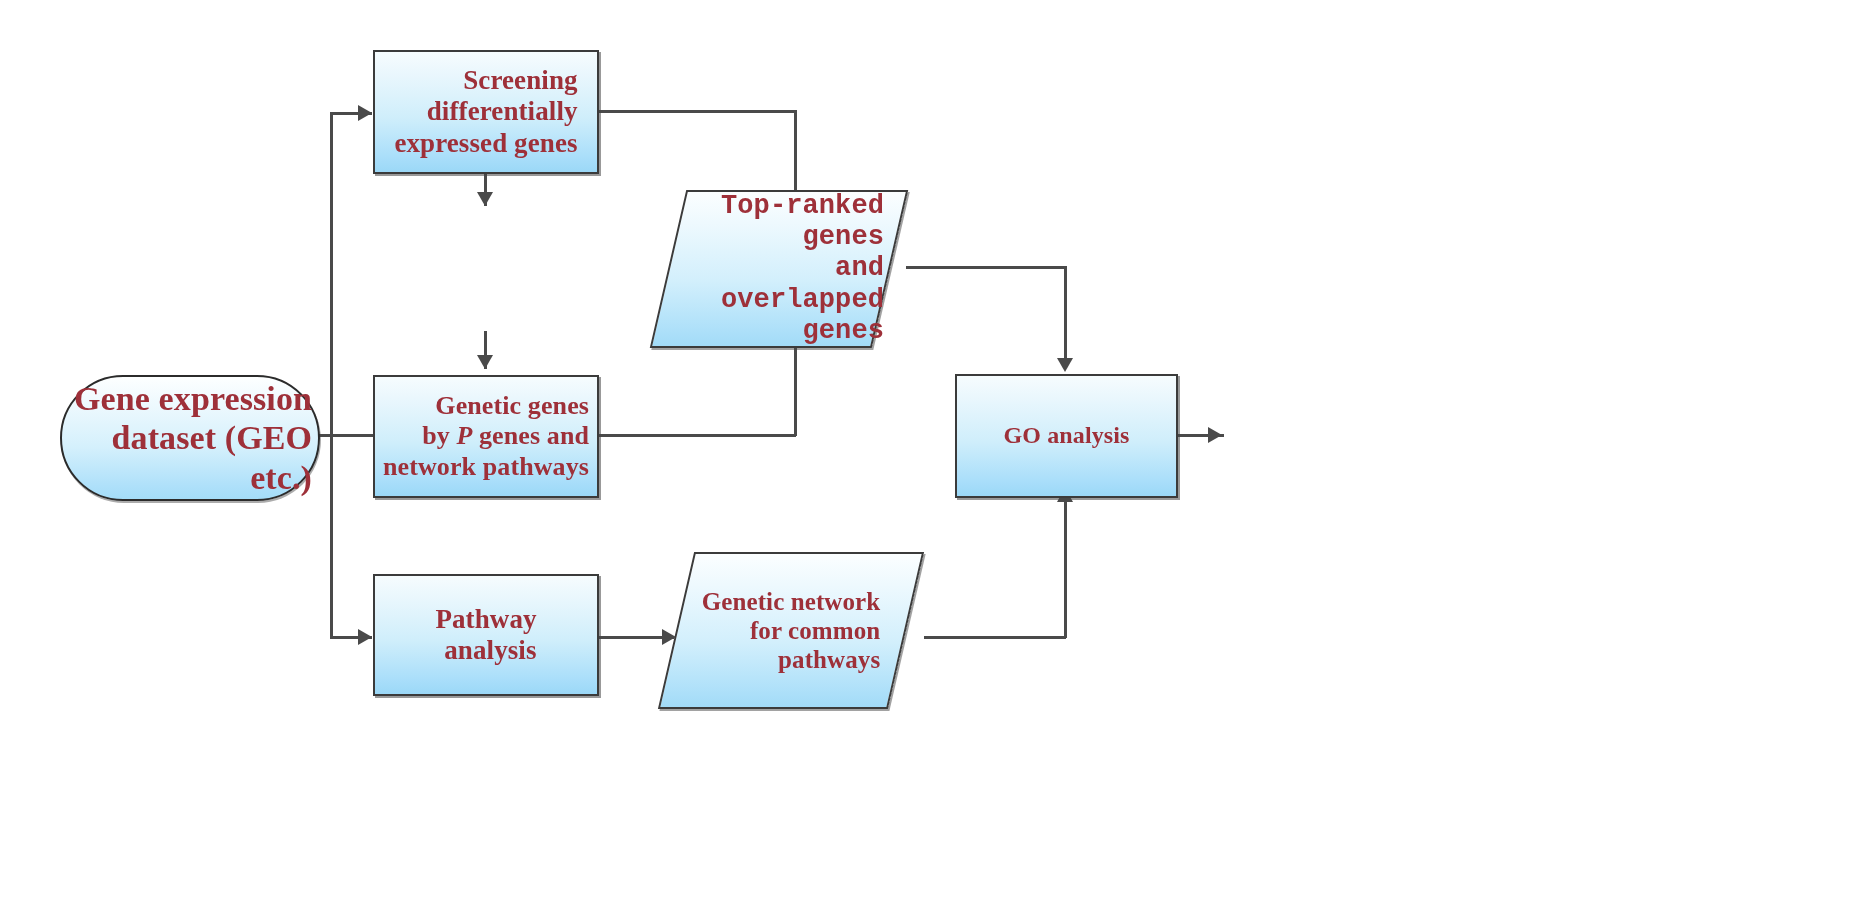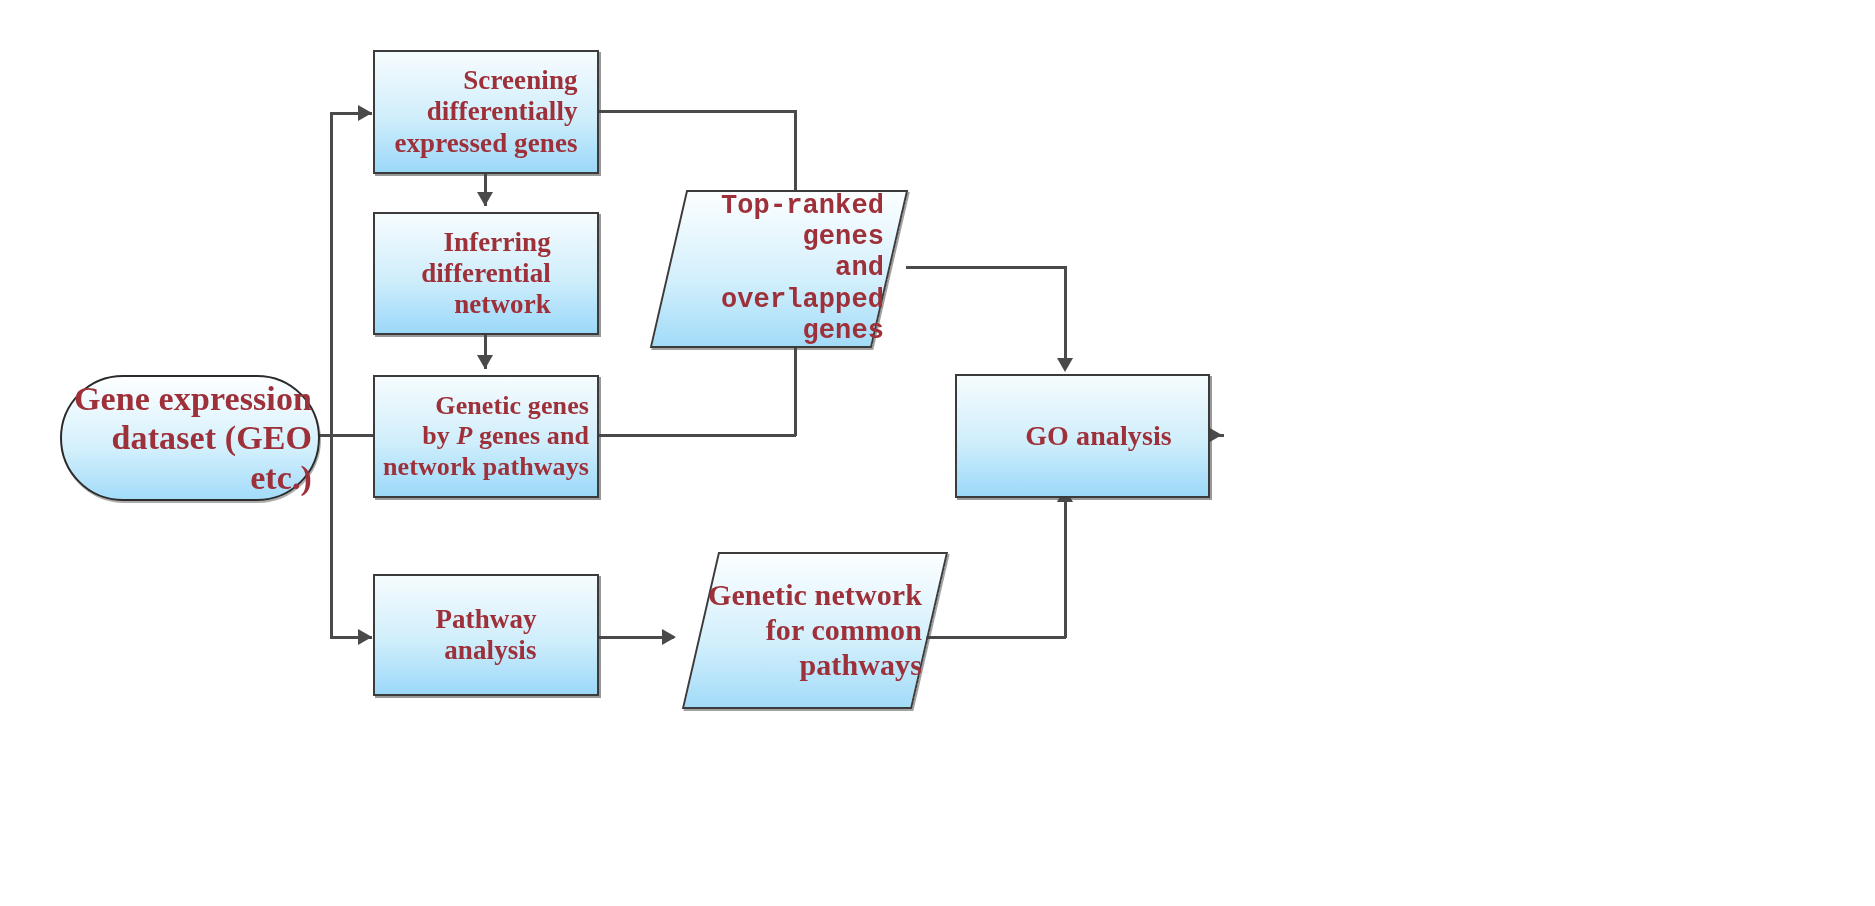--- a/index.html
+++ b/index.html
@@ -92,47 +92,42 @@
     <span class="txt">Gene expression
 dataset (GEO etc.)</span>
   </div>
 
   <div class="node rect" style="left:373px;top:50px;width:222px;height:120px;font-size:27px;">
     <span class="txt">Screening
 differentially
 expressed genes</span>
   </div>
 
-  <div class="node rect" style="left:373px;top:212px;width:222px;height:119px;font-size:27px;">
-    <span class="txt">Inferring
-differential
-network</span>
-  </div>
 
   <div class="node rect" style="left:373px;top:375px;width:222px;height:119px;font-size:26px;">
     <span class="txt"><span>Genetic genes</span><br><span>by </span><em>P</em><span> genes and</span><br><span>network pathways</span></span>
   </div>
 
   <div class="node para" style="left:668px;top:190px;width:222px;height:158px;font-size:27px;font-family:Liberation Mono, monospace;">
     <span class="skew"></span>
     <span class="txt">Top-ranked genes
 and overlapped
 genes</span>
   </div>
 
   <div class="node rect" style="left:373px;top:574px;width:222px;height:118px;font-size:27px;">
     <span class="txt">Pathway
 analysis</span>
   </div>
 
-  <div class="node para" style="left:700px;top:552px;width:230px;height:157px;font-size:30px;">
+  <div class="node para" style="left:676px;top:552px;width:230px;height:157px;font-size:25px;">
     <span class="skew"></span>
     <span class="txt">Genetic network
 for common
 pathways</span>
   </div>
 
-  <div class="node rect" style="left:955px;top:374px;width:219px;height:120px;font-size:28px;padding-left:32px;">
+  <div class="node rect" style="left:955px;top:374px;width:219px;height:120px;font-size:24px;">
     <span class="txt">GO analysis</span>
   </div>
 
 
 </div>
 
 </body></html>

